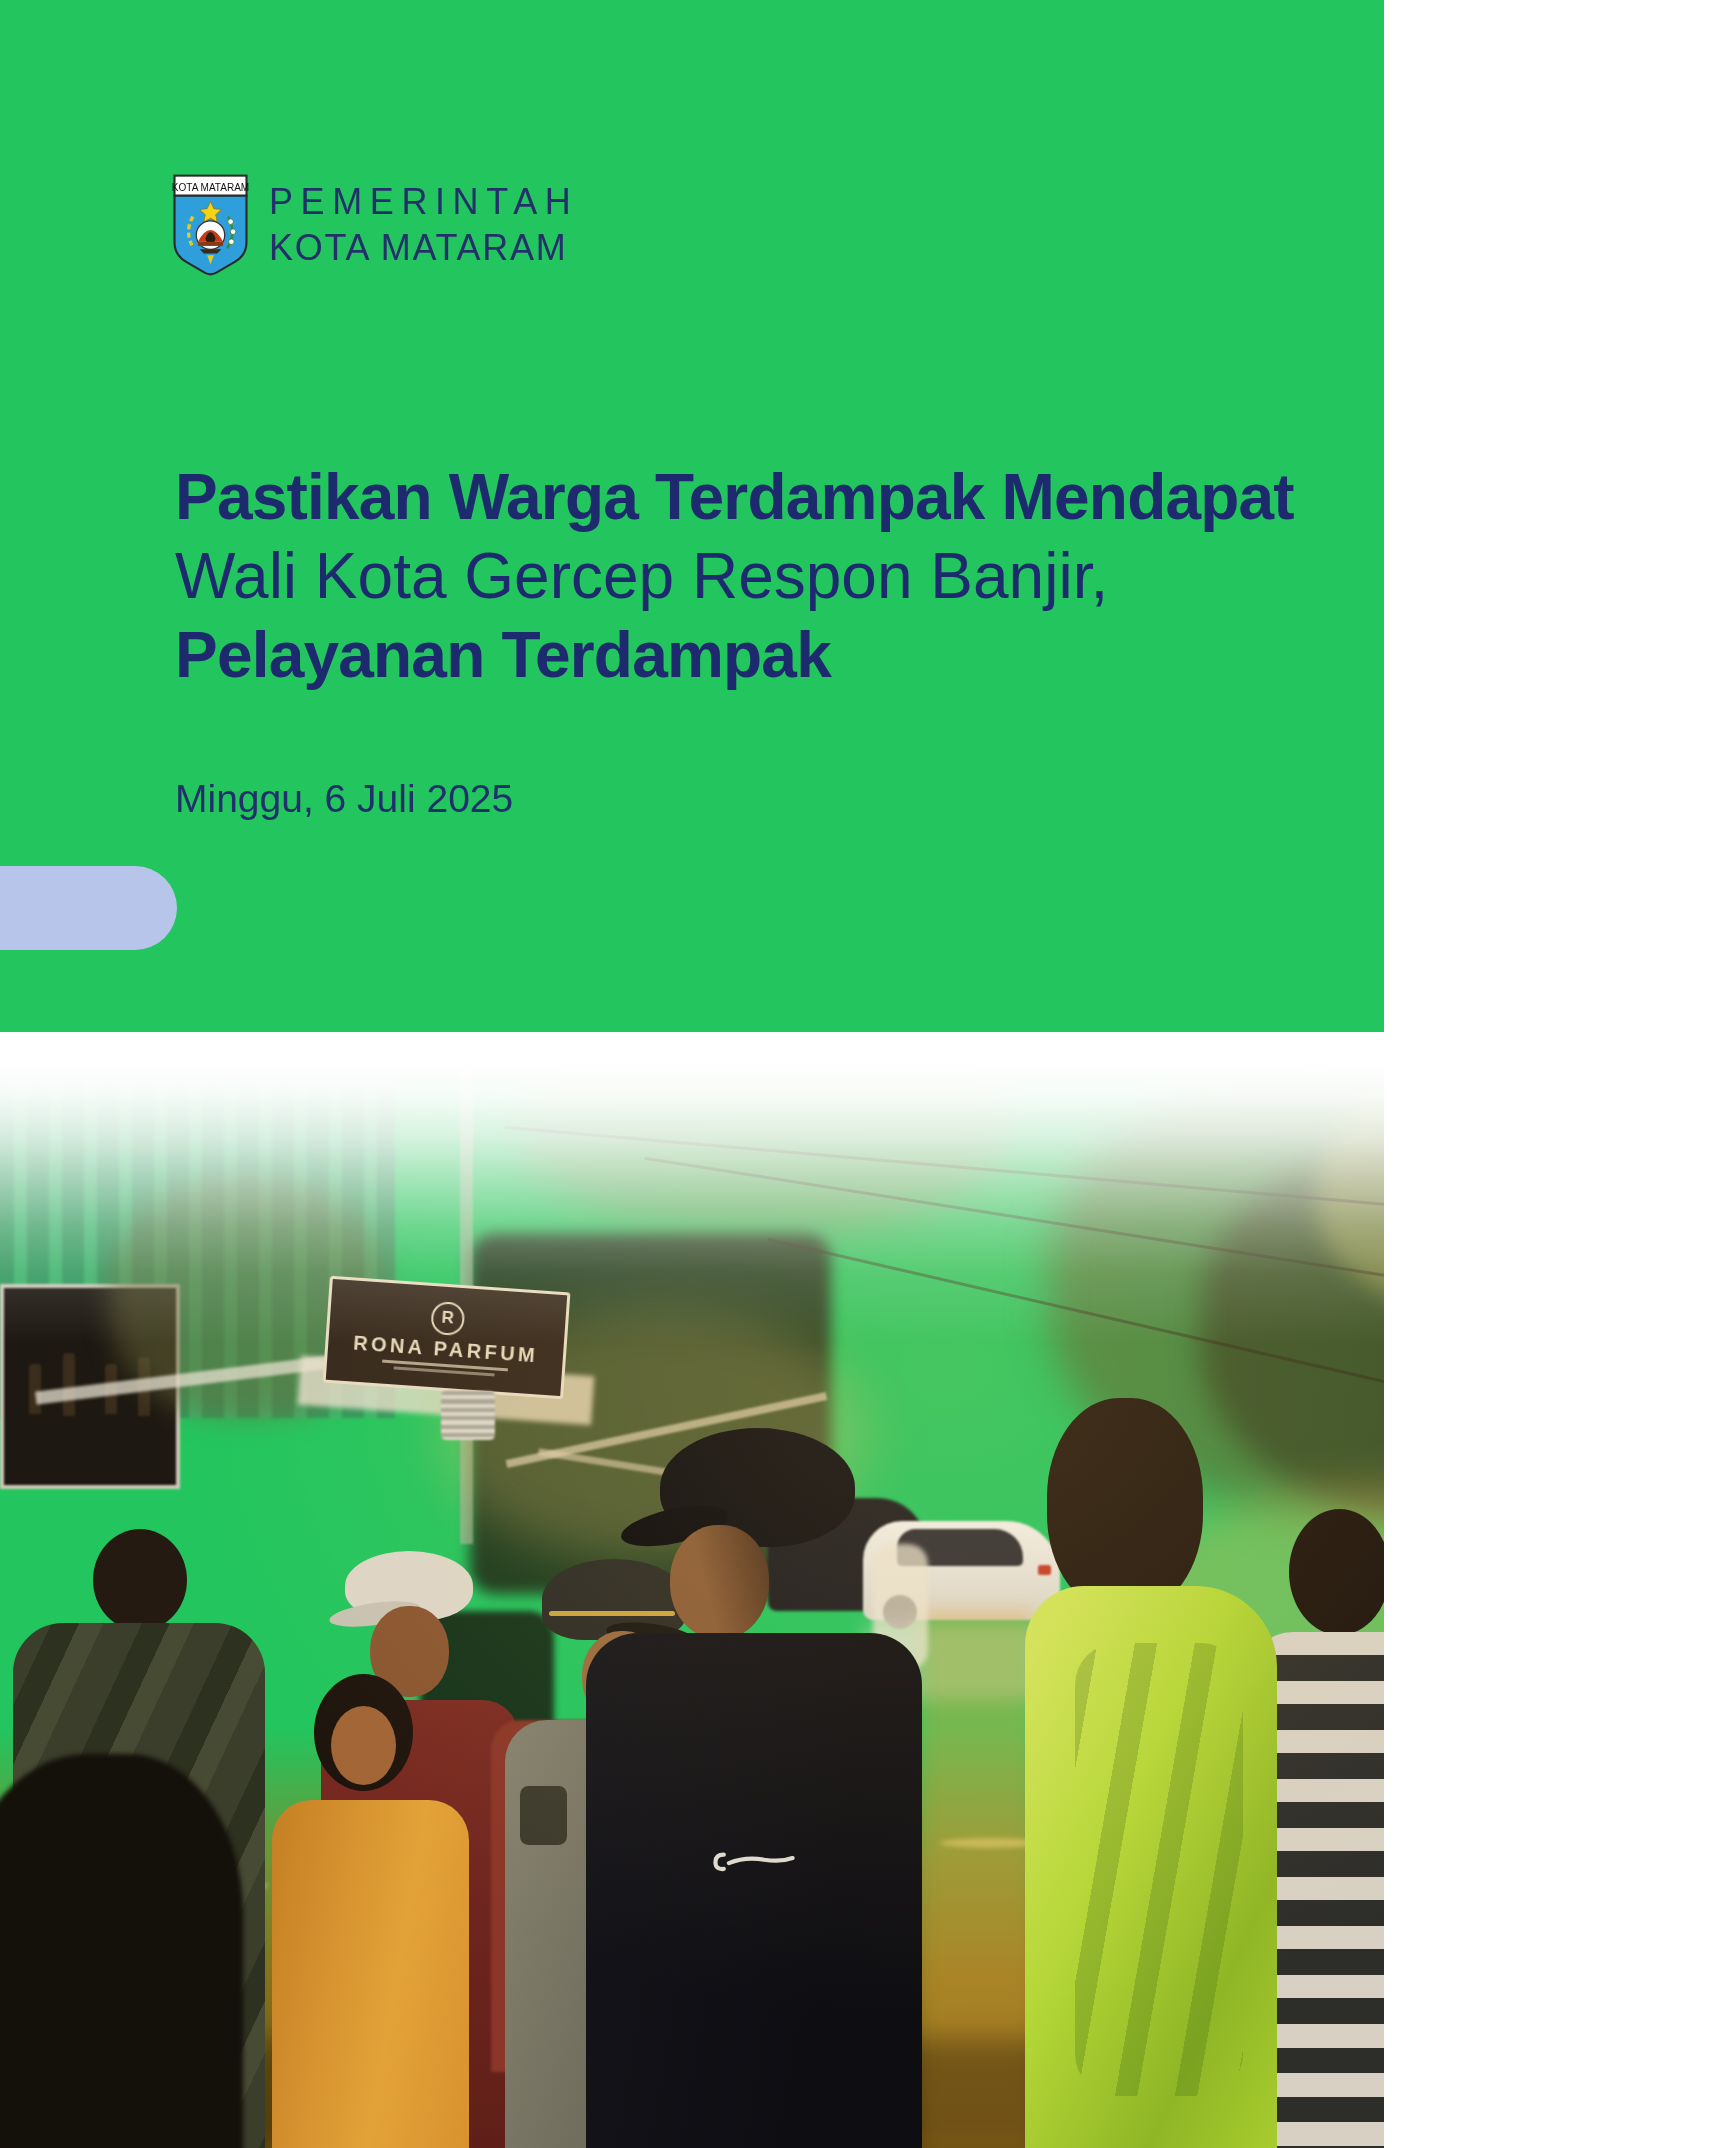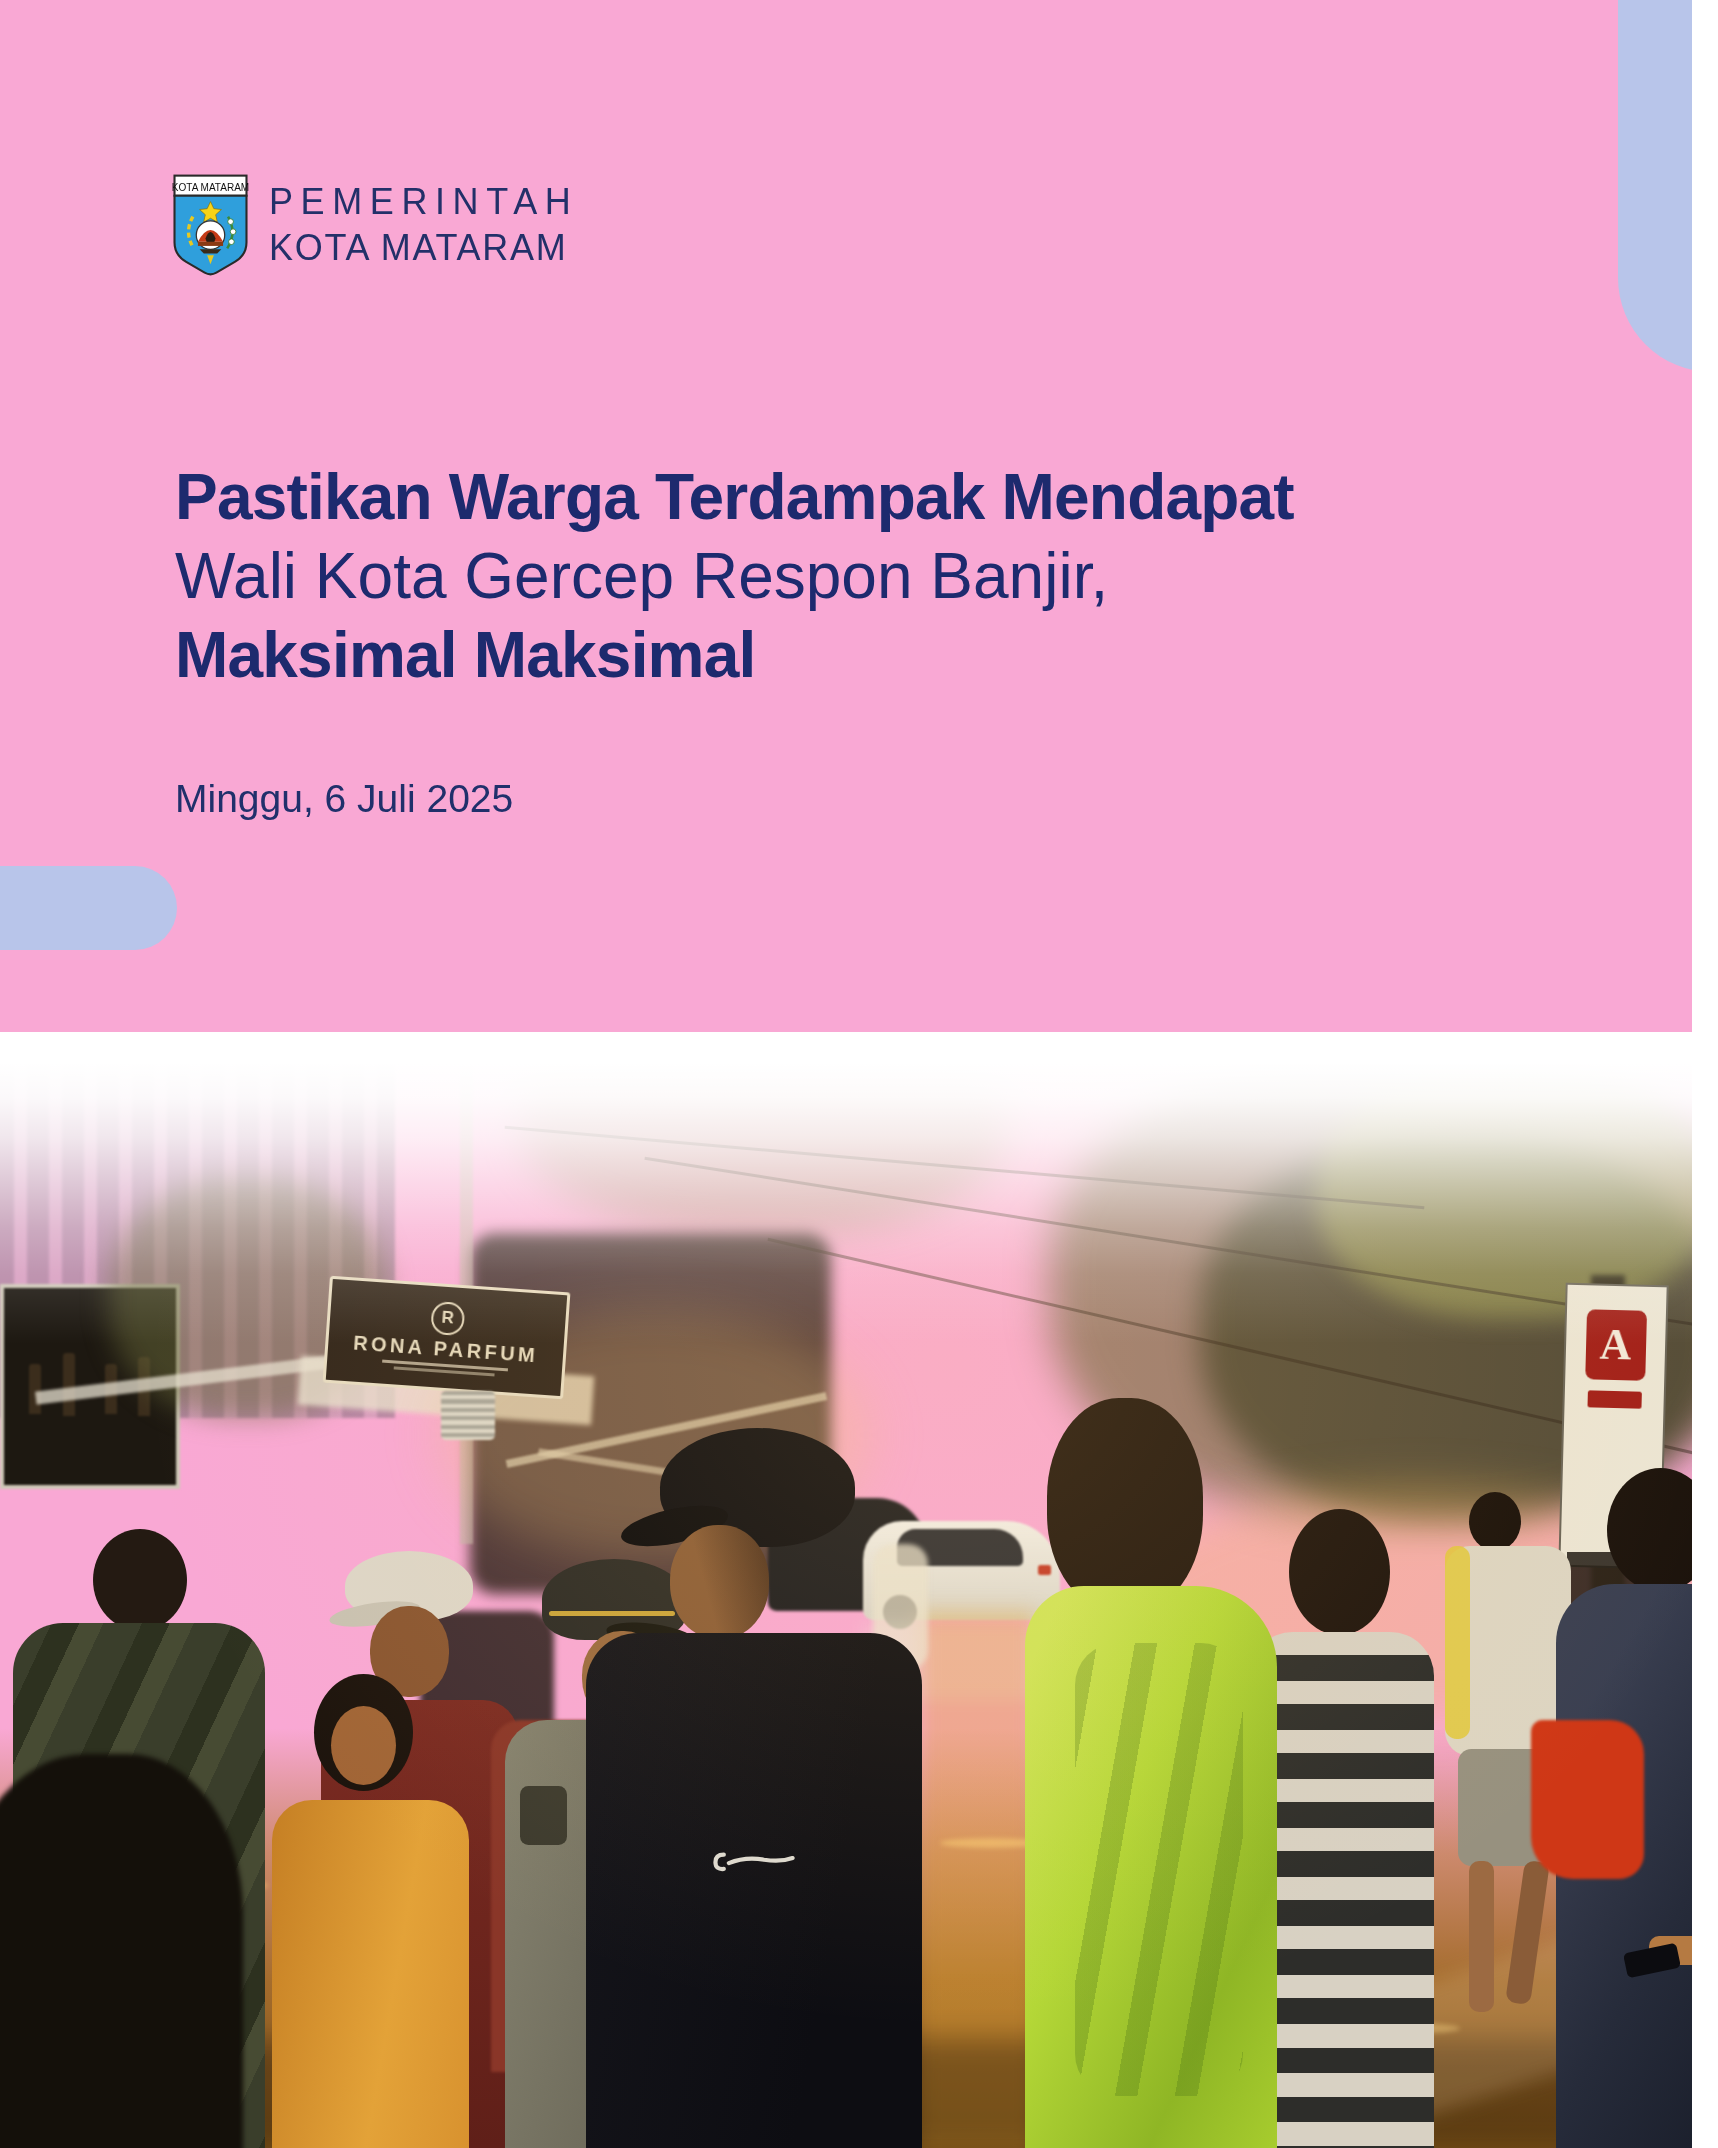--- a/index.html
+++ b/index.html
@@ -1,16 +1,16 @@
 <!DOCTYPE html>
 <html style="font-size:13.4px"><head>
 <meta charset="utf-8">
 <style>
   html,body{margin:0;padding:0;background:#fff;}
-  .canvas{position:relative;width:1692px;height:2148px;background:#f9a8d4;overflow:hidden;
+  .canvas{position:relative;width:1384px;height:2148px;background:#22c55e;overflow:hidden;
           font-family:"Liberation Sans", sans-serif;}
 
   
   .corner-shape{position:absolute;top:0;left:1618px;width:151px;height:372px;
                 background:#b8c5ea;border-bottom-left-radius:94px;}
   .pill-shape{position:absolute;left:-50px;top:866px;width:227px;height:84px;
               background:#b8c5ea;border-radius:0 42px 42px 0;}
 
   
   .brand{position:absolute;left:172px;top:173px;display:flex;align-items:center;gap:20px;}
@@ -192,21 +192,21 @@
     </svg>
     <div class="brand-text">
       <div class="brand-line1">PEMERINTAH</div>
       <div class="brand-line2">KOTA MATARAM</div>
     </div>
   </div>
 
   <div class="headline">
     <div class="h-line h-bold">Pastikan Warga Terdampak Mendapat</div>
     <div class="h-line h-reg">Wali Kota Gercep Respon Banjir,</div>
-    <div class="h-line h-bold">Maksimal Maksimal</div>
+    <div class="h-line h-bold">Pelayanan Terdampak</div>
   </div>
 
   <div class="date-text">Minggu, 6 Juli 2025</div>
 
   <div class="pill-shape"></div>
 
   <div class="photo">
 
     <div class="slats z2"></div>
     <div class="shelf z2">

